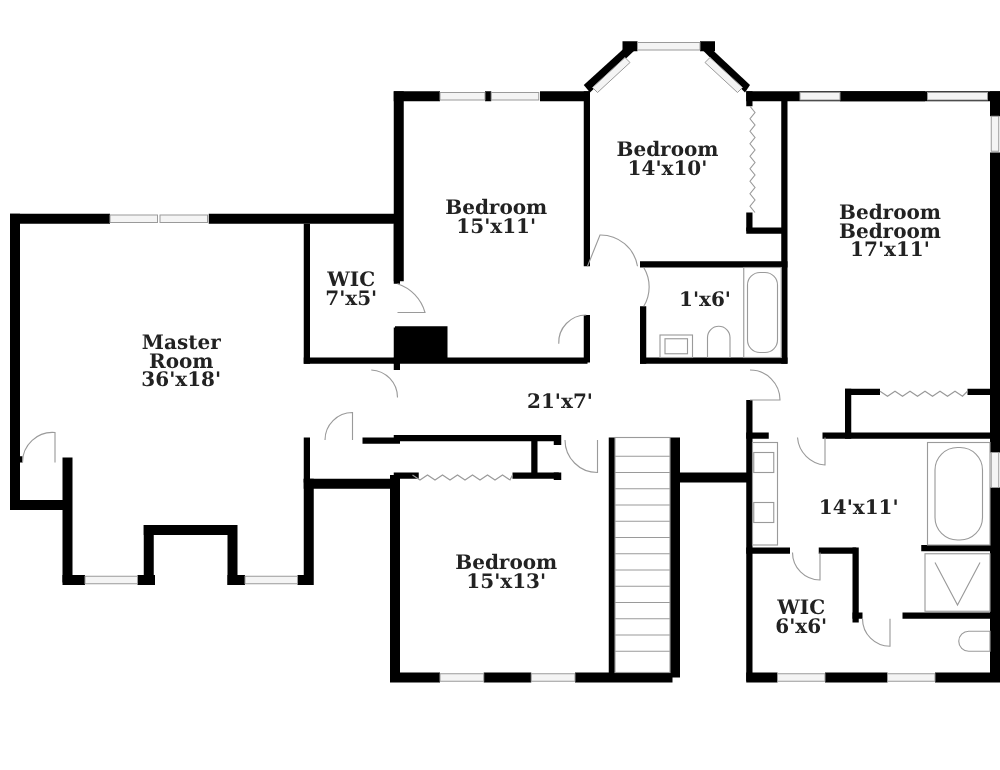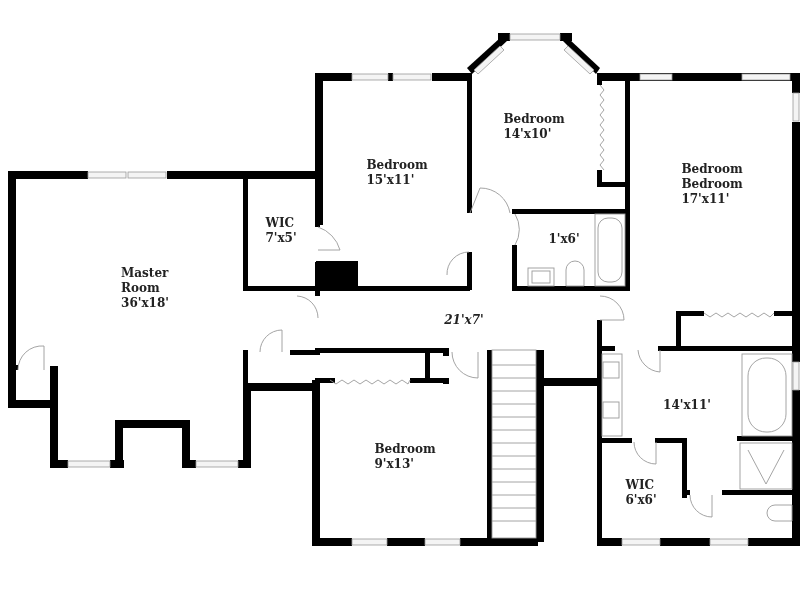--- a/index.html
+++ b/index.html
@@ -3,23 +3,23 @@
 <meta charset="utf-8">
 <style>
   html, body { margin: 0; padding: 0; background: #ffffff; }
   body { width: 800px; height: 616px; overflow: hidden; position: relative; }
   svg#plan { position: absolute; left: 0; top: 0; }
   .wall { fill: #000; }
   .win { fill: #f4f4f4; stroke: #9a9a9a; stroke-width: 0.8; }
   .thin { fill: none; stroke: #9a9a9a; stroke-width: 0.9; }
   .fix { fill: #fff; stroke: #9a9a9a; stroke-width: 0.9; }
   .label {
-    position: absolute; text-align: left;
+    position: absolute; text-align: center;
     font-family: "DejaVu Serif", "Liberation Serif", serif;
-    font-weight: bold; font-size: 12px; line-height: 15px; color: #222;
+    font-weight: bold; font-size: 16px; line-height: 15px; color: #222;
     transform: translateX(-50%);
     white-space: nowrap;
   }
   .label span { display: block; }
 </style>
 </head>
 <body>
 
 <svg id="plan" width="800" height="616" viewBox="0 0 800 616">
 
@@ -220,26 +220,26 @@
   <span>14'x10'</span>
 </div>
 <div class="label" style="left:564px; top:232px;">
   <span>1'x6'</span>
 </div>
 <div class="label" style="left:712px; top:162px;">
   <span>Bedroom</span>
   <span>Bedroom</span>
   <span>17'x11'</span>
 </div>
-<div class="label" style="left:464px; top:313px;font-style:italic;">
+<div class="label" style="left:448px; top:313px;">
   <span>21'x7'</span>
 </div>
 <div class="label" style="left:405px; top:442px;">
   <span>Bedroom</span>
-  <span>9'x13'</span>
+  <span>15'x13'</span>
 </div>
 <div class="label" style="left:687px; top:398px;">
   <span>14'x11'</span>
 </div>
 <div class="label" style="left:641px; top:478px;">
   <span>WIC</span>
   <span>6'x6'</span>
 </div>
 
 </body></html>

